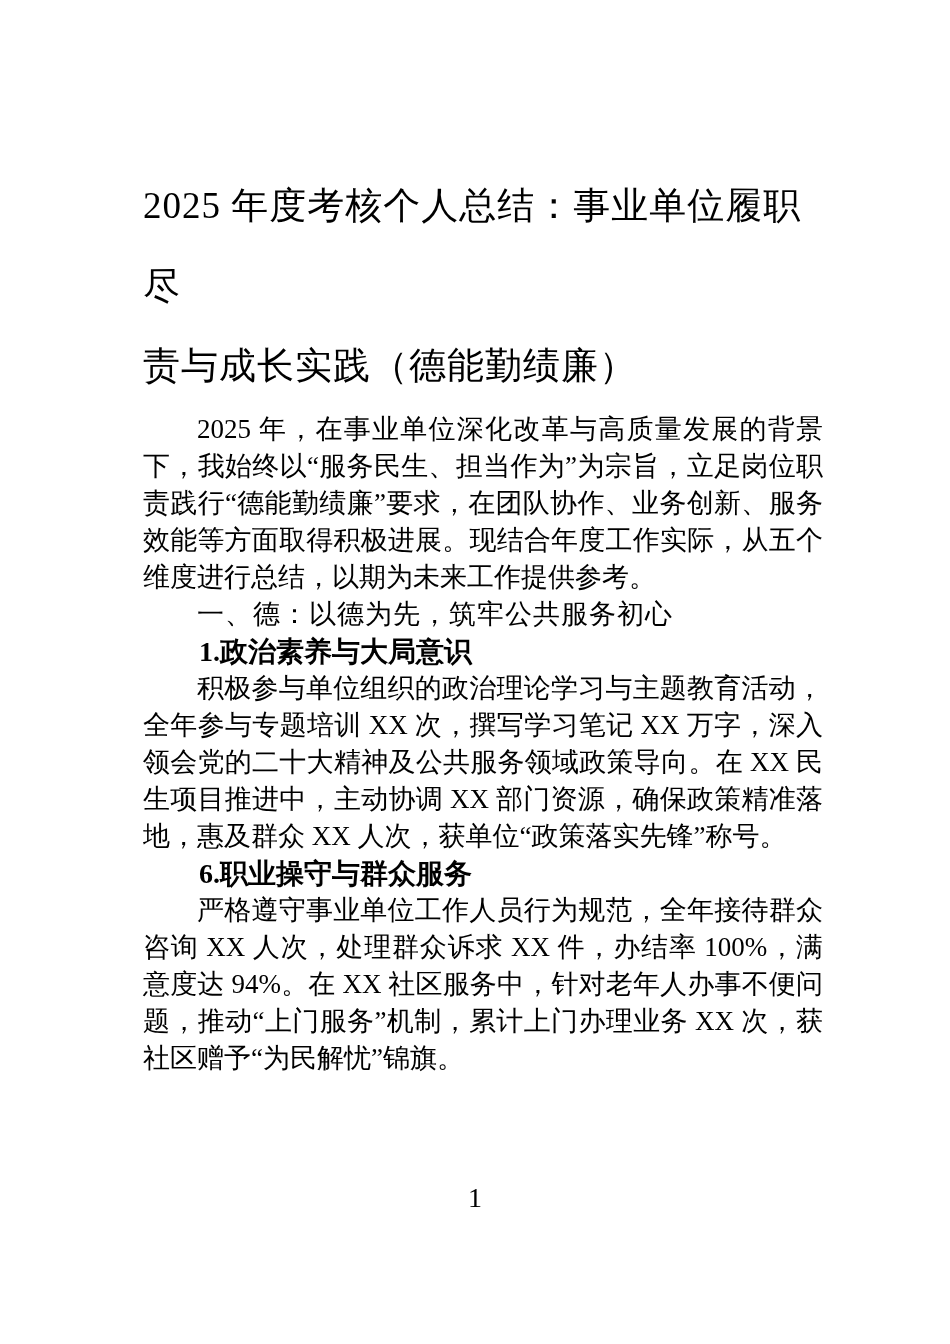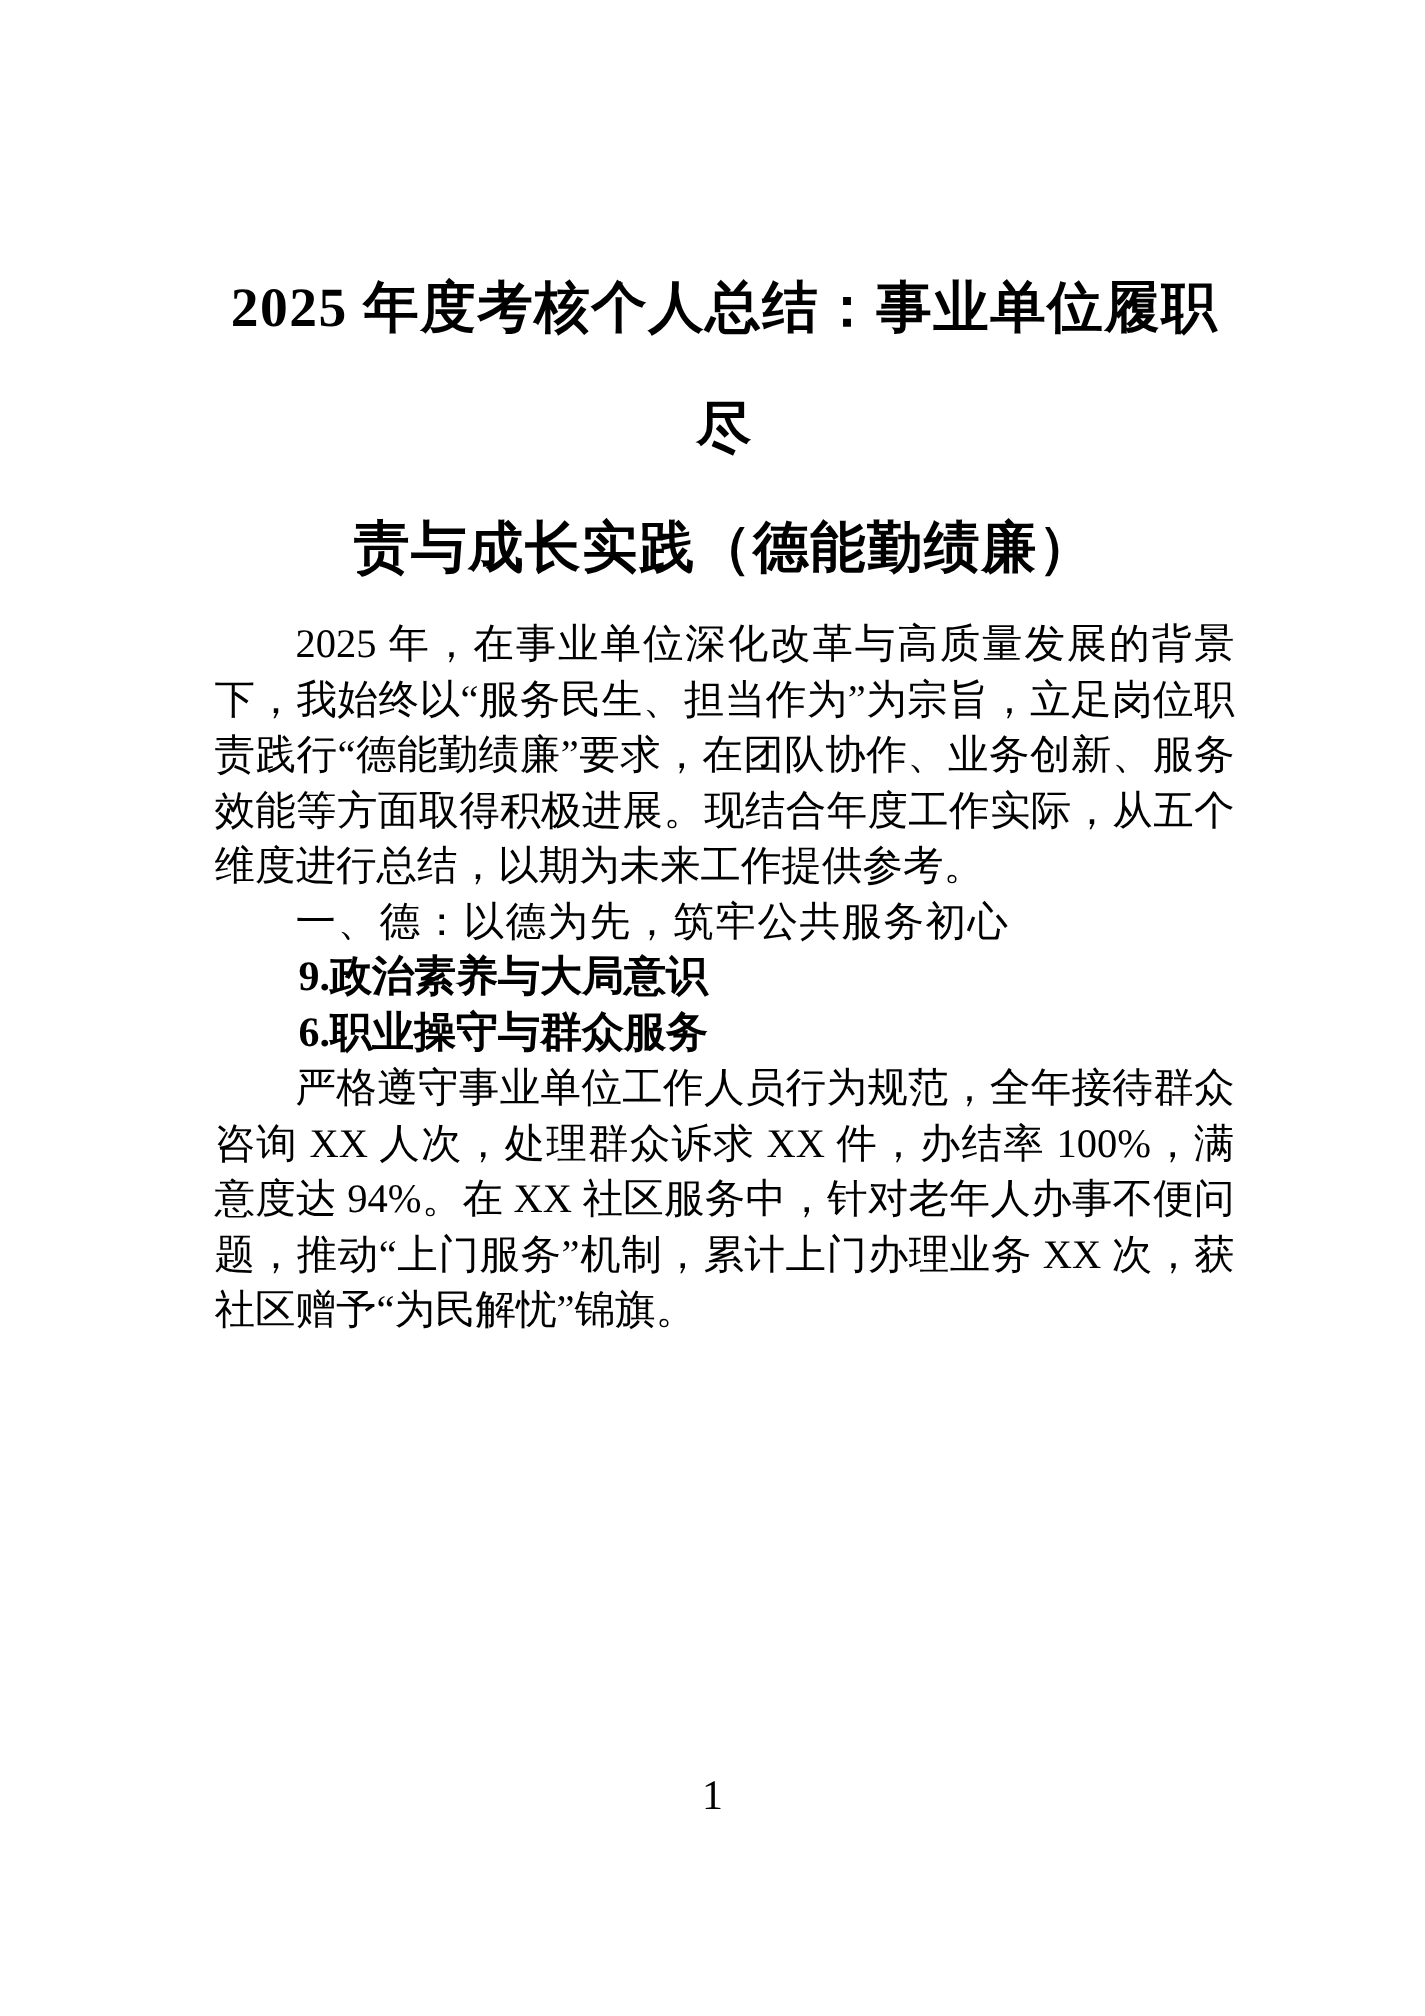--- a/index.html
+++ b/index.html
@@ -12,24 +12,24 @@
     position: relative;
     width: 950px;
     height: 1344px;
     background: #ffffff;
     overflow: hidden;
   }
   .content {
     padding: 166px 127px 0 143px; 
   }
   .doc-title {
-    text-align: center;
+    text-align: left;
     font-size: 37px;
     line-height: 80px;
-    font-weight: 700;
+    font-weight: 400;
     letter-spacing: 1px;
   }
   .doc-body {
     margin-top: 5px;
     font-size: 27px;
     line-height: 37px;
     text-align: justify;
     text-justify: inter-ideograph;
   }
   .para {
@@ -63,21 +63,22 @@
   <div class="content">
 
     <div class="doc-title">
       <div>2025 年度考核个人总结：事业单位履职尽</div>
       <div>责与成长实践（德能勤绩廉）</div>
     </div>
 
     <div class="doc-body">
       <p class="para">2025 年，在事业单位深化改革与高质量发展的背景下，我始终以“服务民生、担当作为”为宗旨，立足岗位职责践行“德能勤绩廉”要求，在团队协作、业务创新、服务效能等方面取得积极进展。现结合年度工作实际，从五个维度进行总结，以期为未来工作提供参考。</p>
       <p class="sec-heading">一、德：以德为先，筑牢公共服务初心</p>
-      <p class="sub-heading">9.政治素养与大局意识</p>
+      <p class="sub-heading">1.政治素养与大局意识</p>
+      <p class="para">积极参与单位组织的政治理论学习与主题教育活动，全年参与专题培训 XX 次，撰写学习笔记 XX 万字，深入领会党的二十大精神及公共服务领域政策导向。在 XX 民生项目推进中，主动协调 XX 部门资源，确保政策精准落地，惠及群众 XX 人次，获单位“政策落实先锋”称号。</p>
       <p class="sub-heading">6.职业操守与群众服务</p>
       <p class="para">严格遵守事业单位工作人员行为规范，全年接待群众咨询 XX 人次，处理群众诉求 XX 件，办结率 100%，满意度达 94%。在 XX 社区服务中，针对老年人办事不便问题，推动“上门服务”机制，累计上门办理业务 XX 次，获社区赠予“为民解忧”锦旗。</p>
     </div>
 
   </div>
 
   <div class="footer">
     <span>1</span>
   </div>
 </div>

